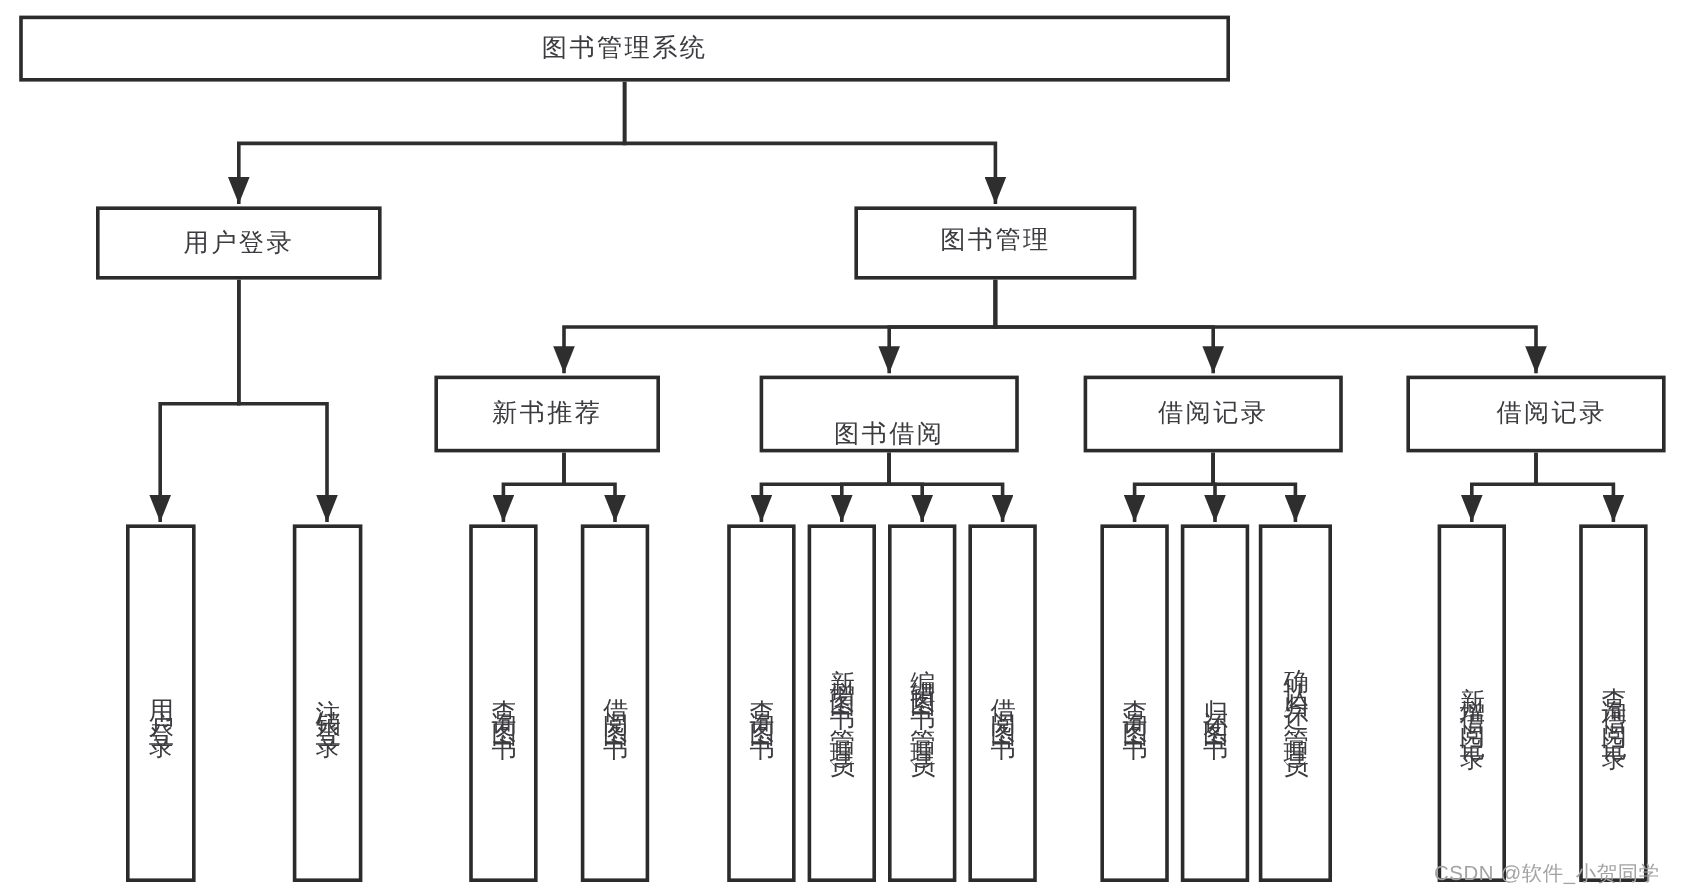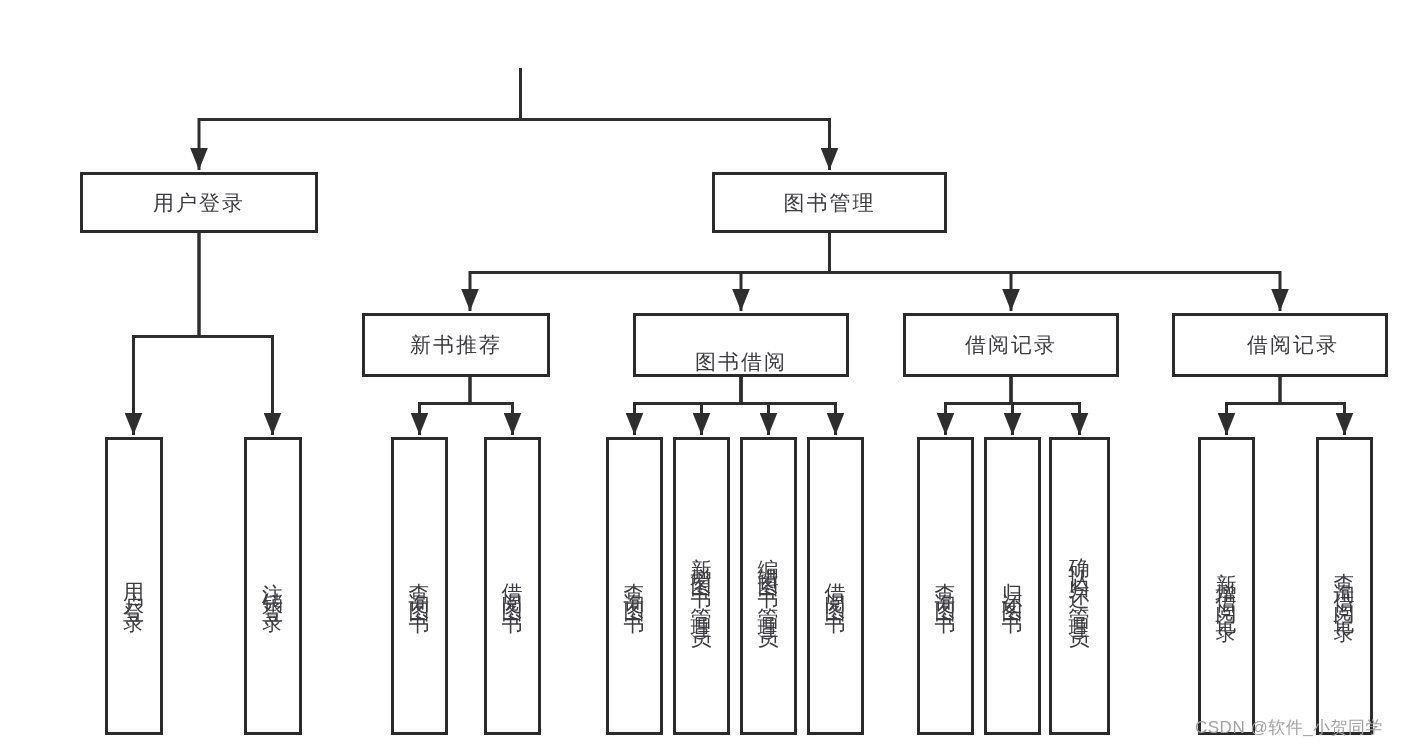--- a/index.html
+++ b/index.html
@@ -16,21 +16,21 @@
   .box .lbl{
     color:#3c3c40;font-size:21px;letter-spacing:2px;line-height:1.2;white-space:nowrap;
   }
   .box.vbox .lbl{
     writing-mode:vertical-rl;text-orientation:mixed;
     letter-spacing:10px;white-space:normal;line-height:1;
   }
   
   .n-root{left:16px;top:13px;width:1009px;height:55px;}
   .n-user-login{left:80px;top:172px;width:238px;height:61px;}
-  .n-book-mgmt{left:712px;top:172px;width:235px;height:61px;}
+  .n-book-mgmt{left:712px;top:172px;width:235px;height:61px;font-family:Liberation Mono, monospace;}
   .n-new-book{left:362px;top:313px;width:188px;height:64px;}
   .n-book-borrow{left:633px;top:313px;width:216px;height:64px;align-items:flex-end;}
   .n-current-borrow{left:903px;top:313px;width:216px;height:64px;}
   .n-borrow-record{left:1172px;top:313px;width:216px;height:64px;padding-left:26px;}
   .leaf{top:437px;height:298px;width:57px;}
   .l-user-login{left:105px;width:58px;}
   .l-logout{left:244px;width:58px;}
   .l-query1{left:391px;}
   .l-borrow1{left:484px;}
   .l-query2{left:606px;}
@@ -74,20 +74,23 @@
       <path d="M741 377 V403.5 H768.5 V435" marker-end="url(#arr)"></path>
       <path d="M741 377 V403.5 H835.5 V435" marker-end="url(#arr)"></path>
       <path d="M1011 377 V403.5 H945.5 V435" marker-end="url(#arr)"></path>
       <path d="M1011 377 V403.5 H1012.5 V435" marker-end="url(#arr)"></path>
       <path d="M1011 377 V403.5 H1079.5 V435" marker-end="url(#arr)"></path>
       <path d="M1280 377 V403.5 H1226.5 V435" marker-end="url(#arr)"></path>
       <path d="M1280 377 V403.5 H1344.5 V435" marker-end="url(#arr)"></path>
     </g>
   </svg>
 
+  <div class="box n-root">
+    <span class="lbl">图书管理系统</span>
+  </div>
 
   <div class="box n-user-login">
     <span class="lbl">用户登录</span>
   </div>
   <div class="box n-book-mgmt">
     <span class="lbl">图书管理</span>
   </div>
 
   <div class="box n-new-book">
     <span class="lbl">新书推荐</span>

